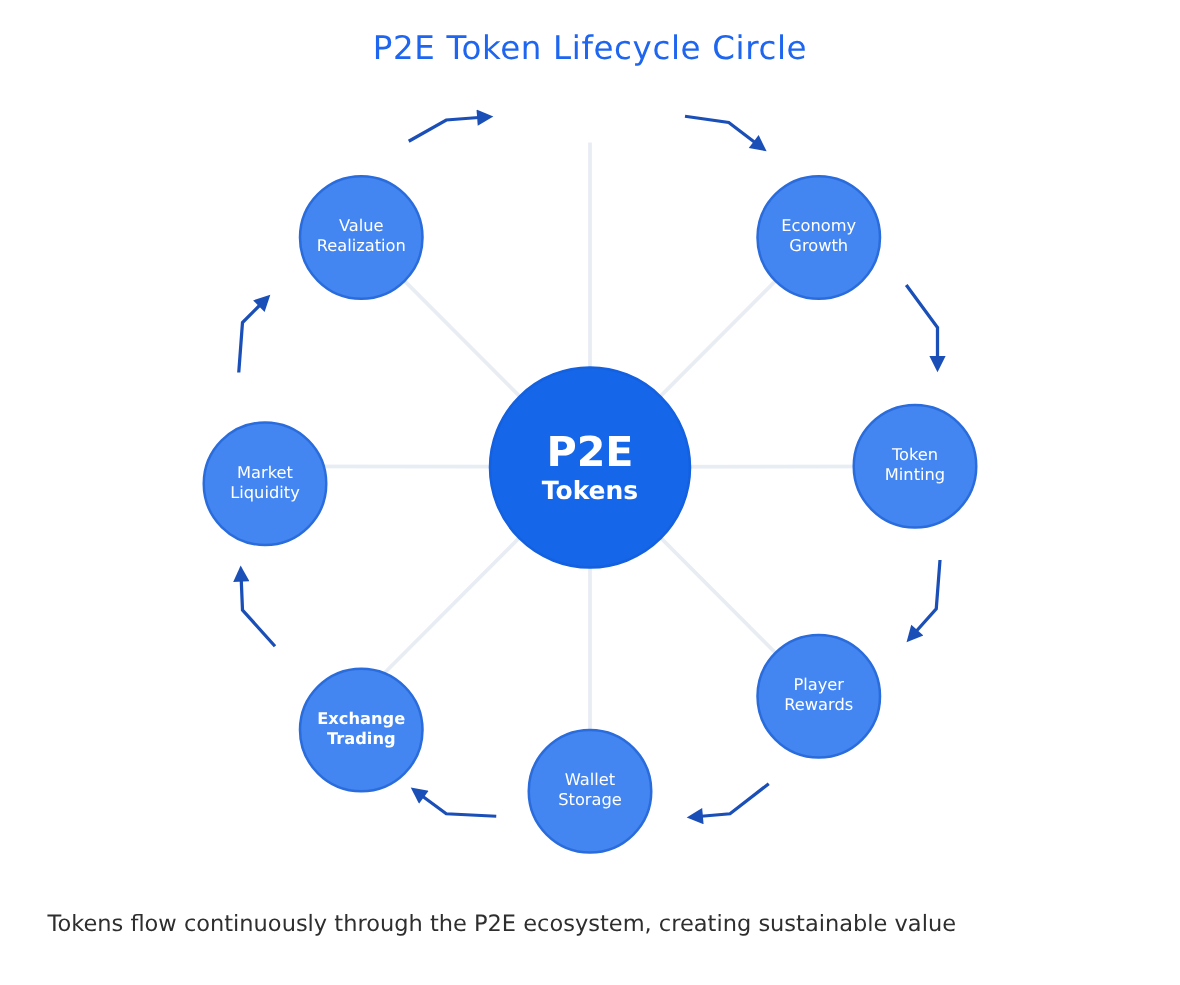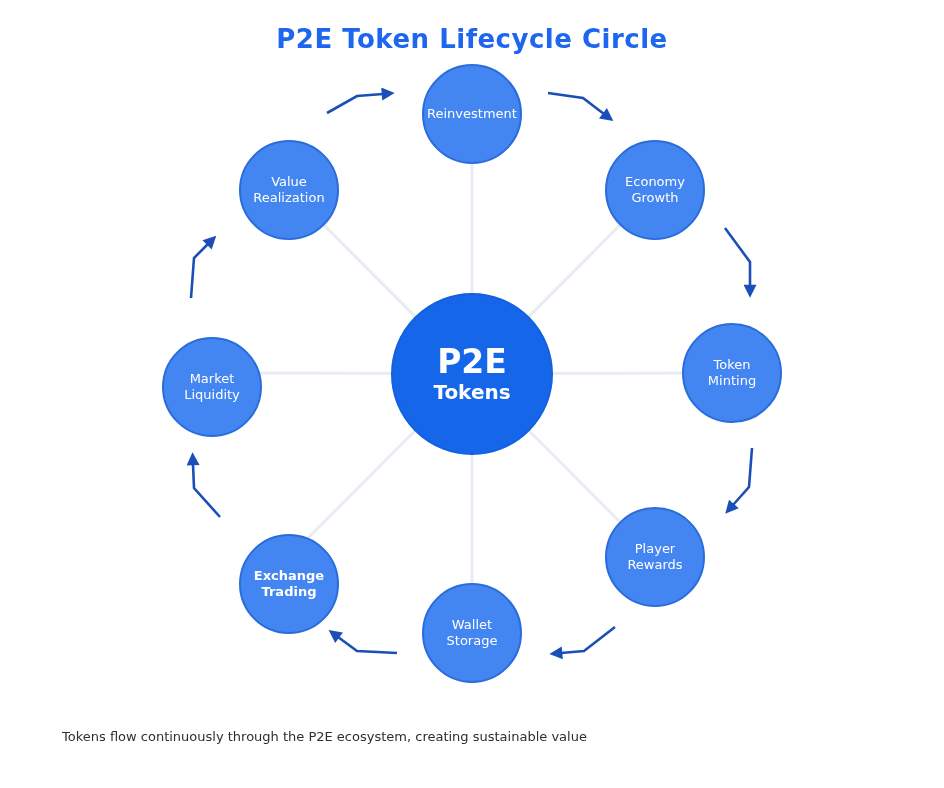--- a/index.html
+++ b/index.html
@@ -18,21 +18,21 @@
     background: #ffffff;
   }
   .title {
     position: absolute;
     top: 24px;
     left: 0;
     width: 944px;
     margin: 0;
     text-align: center;
     font-size: 26px;
-    font-weight: bold;
+    font-weight: normal;
     color: #1e66f0;
     letter-spacing: 0.5px;
   }
   svg.links {
     position: absolute;
     left: 0;
     top: 0;
     z-index: 1;
   }
   .node {
@@ -73,23 +73,23 @@
     line-height: 1.1;
   }
   .center-sub {
     color: #ffffff;
     font-size: 20px;
     font-weight: bold;
     line-height: 1.2;
   }
   .caption {
     position: absolute;
-    left: 62px;
+    left: 38px;
     top: 729px;
-    font-size: 13px;
+    font-size: 18px;
     color: #2e2e2e;
   }
   
   .pos-reinvestment     { left: 422px; top: 64px; }
   .pos-economy-growth   { left: 605px; top: 140px; }
   .pos-token-minting    { left: 682px; top: 323px; }
   .pos-player-rewards   { left: 605px; top: 507px; }
   .pos-wallet-storage   { left: 422px; top: 583px; }
   .pos-exchange-trading { left: 239px; top: 534px; font-weight: bold; }
   .pos-market-liquidity { left: 162px; top: 337px; }
@@ -130,23 +130,20 @@
       <path d="M220,517 L194,488 L193,464" marker-end="url(#ah)"></path>
       <path d="M191,298 L194,258 L208,244" marker-end="url(#ah)"></path>
     </g>
   </svg>
 
   <div class="node center-node">
     <div class="center-title">P2E</div>
     <div class="center-sub">Tokens</div>
   </div>
 
-  <div class="node sat pos-reinvestment">
-    <span class="node-label">Reinvestment</span>
-  </div>
   <div class="node sat pos-economy-growth">
     <span class="node-label">Economy
 Growth</span>
   </div>
   <div class="node sat pos-token-minting">
     <span class="node-label">Token
 Minting</span>
   </div>
   <div class="node sat pos-player-rewards">
     <span class="node-label">Player

